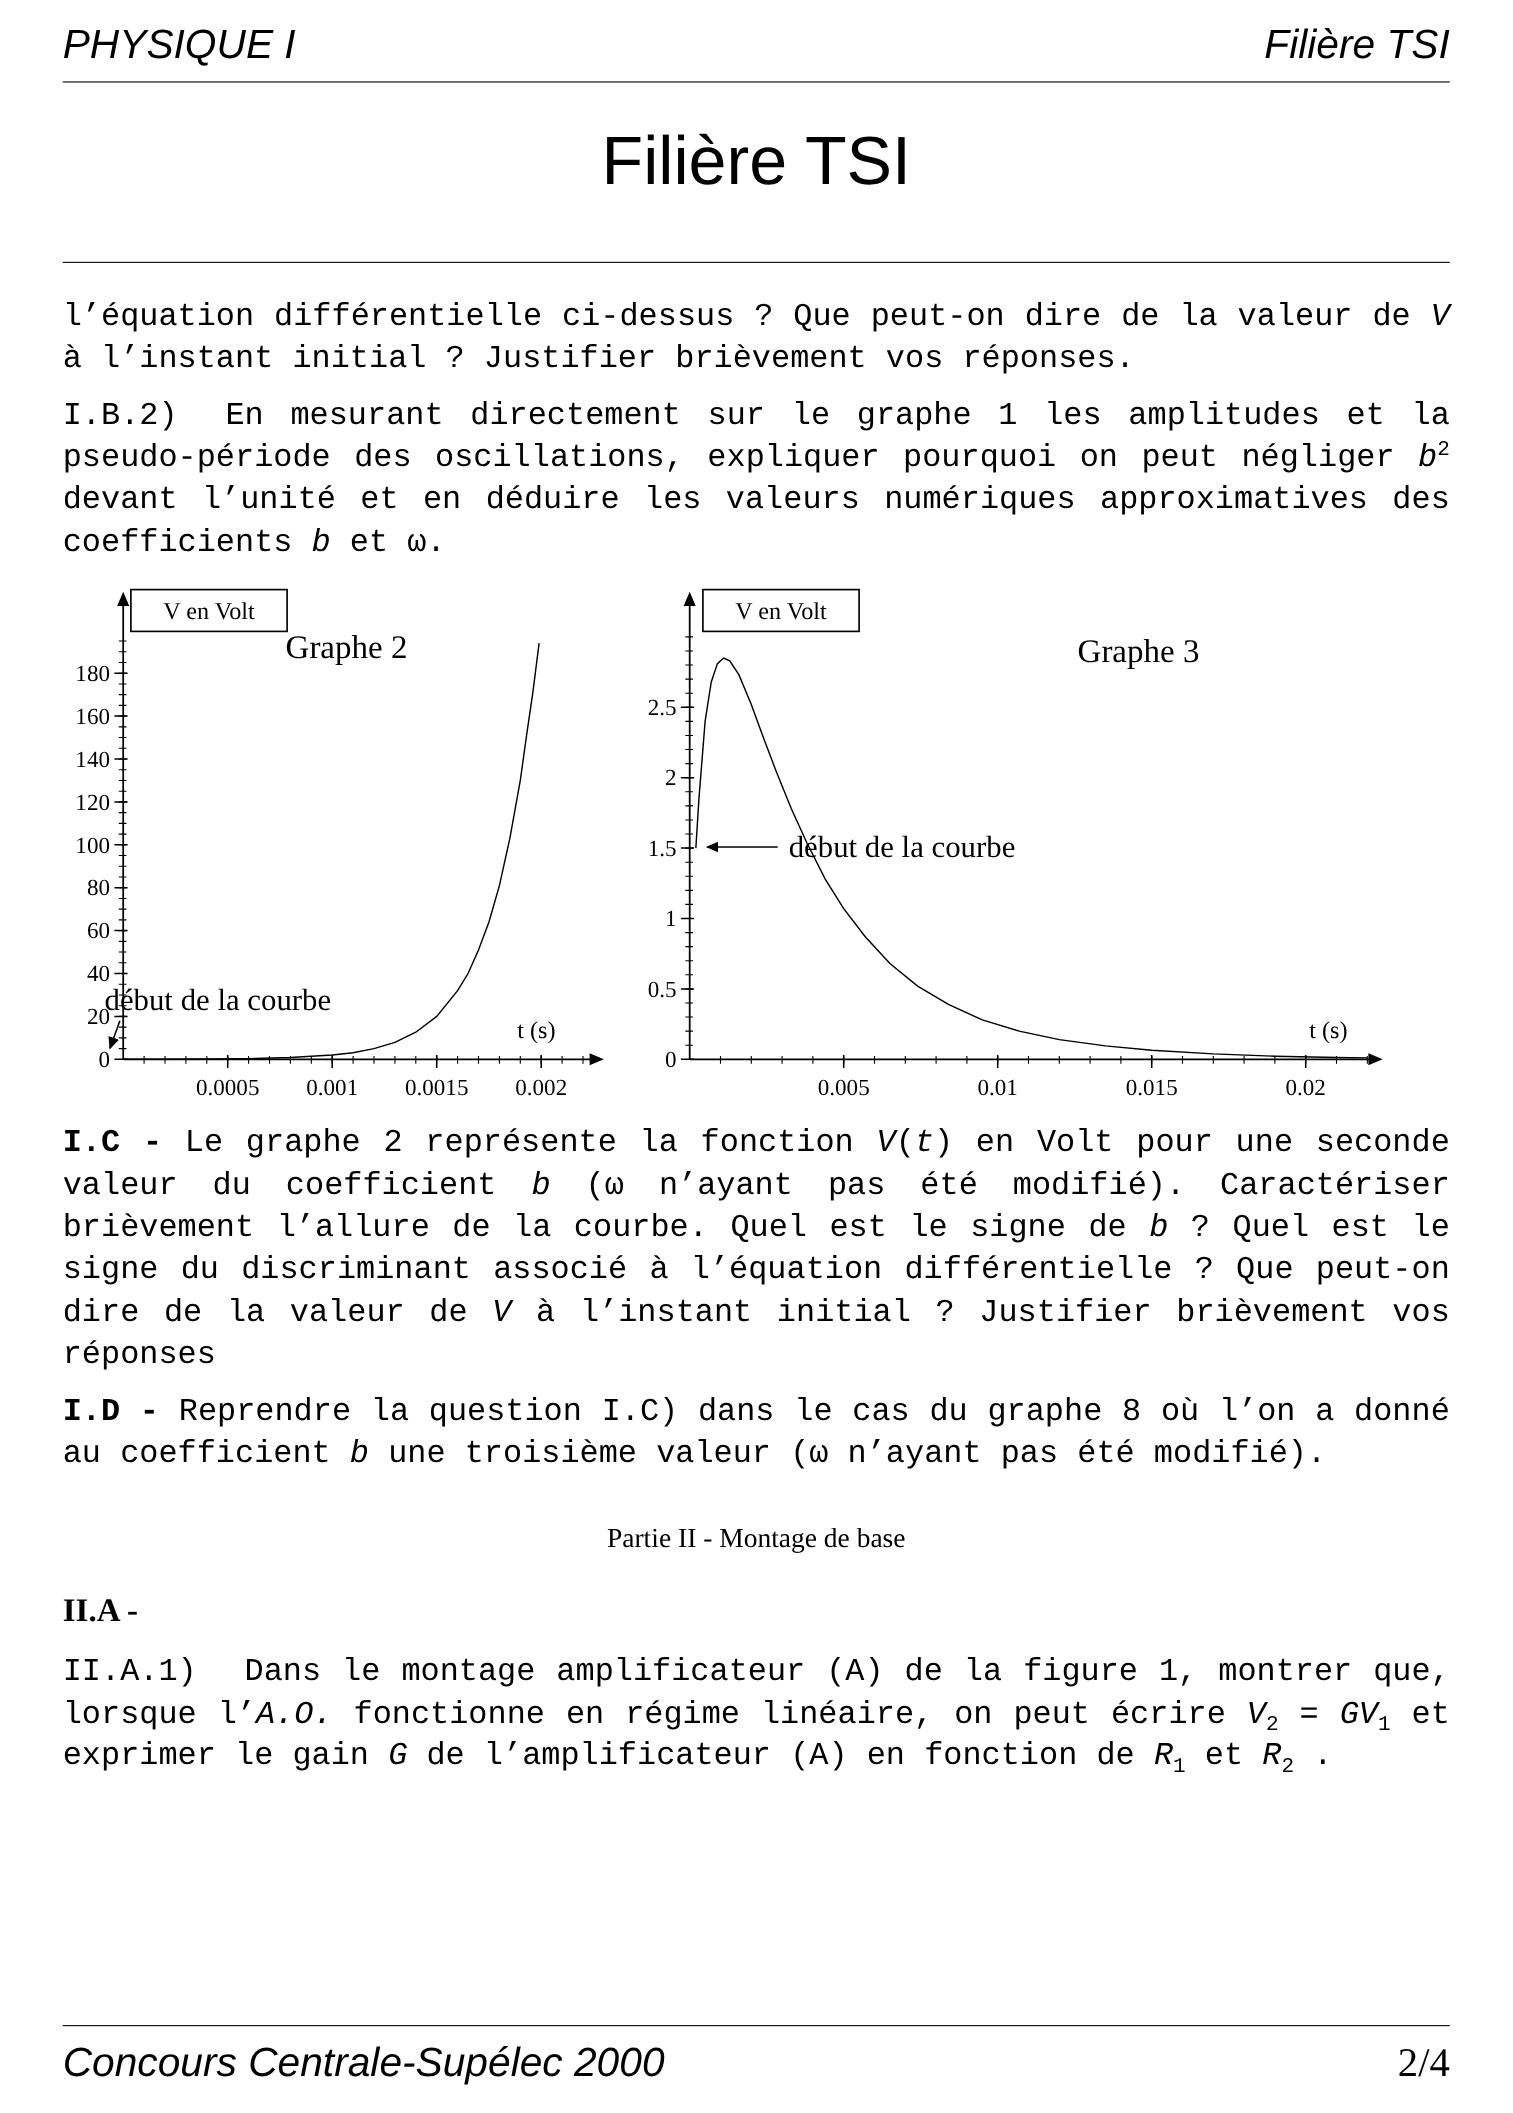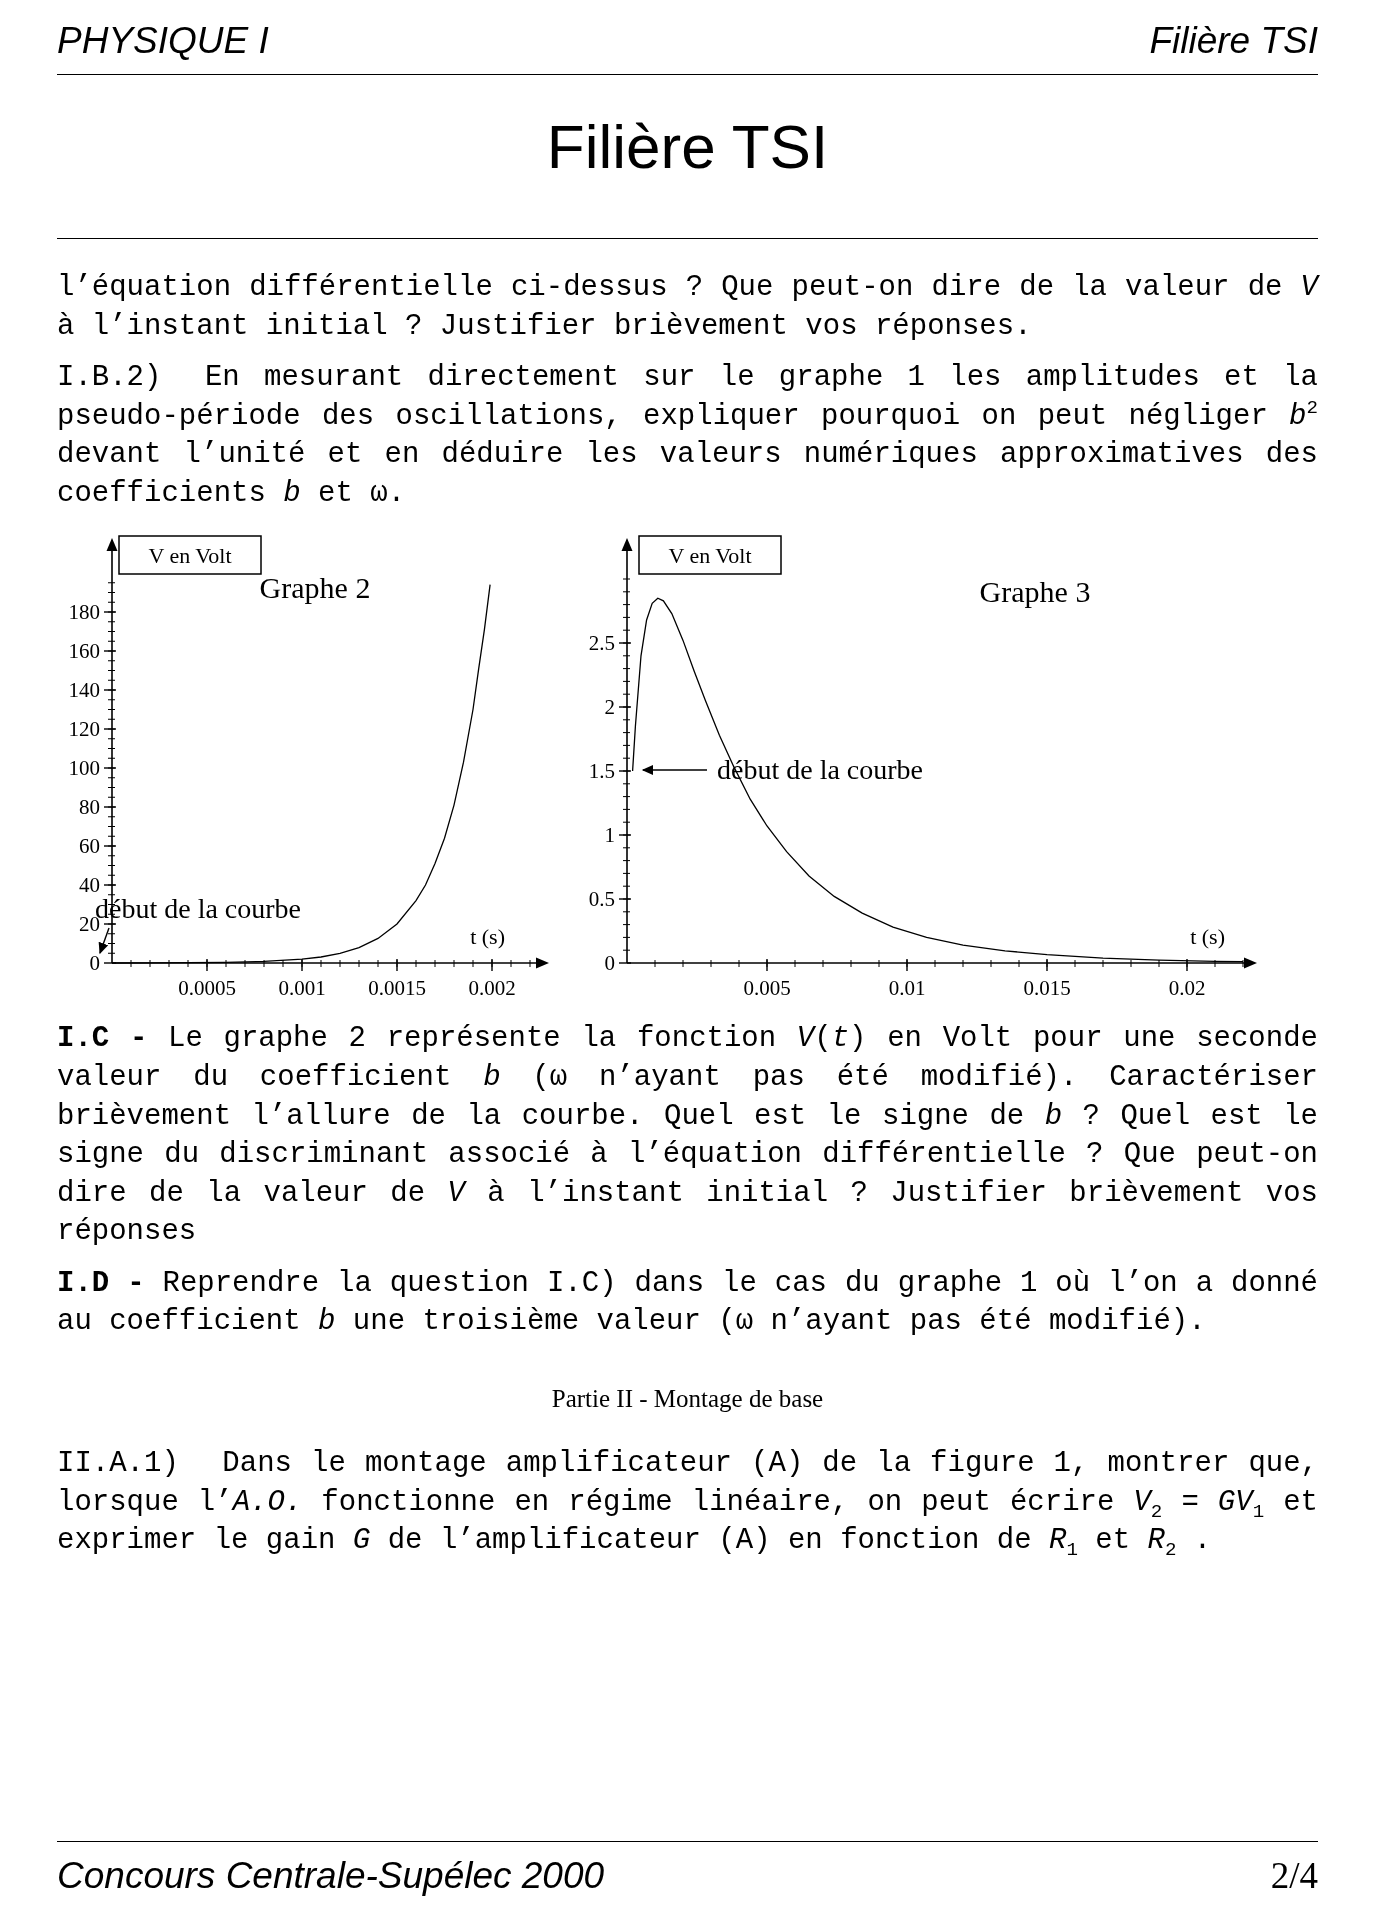--- a/index.html
+++ b/index.html
@@ -237,24 +237,25 @@
           <rect x="74" y="10" width="142" height="38" fill="#fff" stroke="#000" stroke-width="1.5"></rect>
           <text x="145" y="37" text-anchor="middle" font-size="22">V en Volt</text>
           <text x="470" y="76" text-anchor="middle" font-size="30">Graphe 3</text>
           <text x="660" y="418" text-anchor="end" font-size="22">t (s)</text>
           <text x="152" y="253" text-anchor="start" font-size="28">début de la courbe</text>
           <line x1="142" y1="244" x2="78" y2="244" stroke="#000" stroke-width="1.4" marker-end="url(#arr1)"></line>
         </svg>
     </div>
 
     <p class="para"><span style="font-weight: bold;">I.C - </span><span>Le graphe 2 représente la fonction </span><span style="font-style: italic;">V</span><span>(</span><span style="font-style: italic;">t</span><span>) en Volt pour une seconde valeur du coefficient </span><span style="font-style: italic;">b</span><span> (ω n’ayant pas été modifié). Caractériser brièvement l’allure de la courbe. Quel est le signe de </span><span style="font-style: italic;">b</span><span> ? Quel est le signe du discriminant associé à l’équation différentielle ? Que peut-on dire de la valeur de </span><span style="font-style: italic;">V</span><span> à l’instant initial ? Justifier brièvement vos réponses</span></p>
-    <p class="para"><span style="font-weight: bold; margin-top: 18px;">I.D - </span><span>Reprendre la question I.C) dans le cas du graphe 1 où l’on a donné au coefficient </span><span style="font-style: italic;">b</span><span> une troisième valeur (ω n’ayant pas été modifié).</span></p>
+    <p class="para"><span style="font-weight: bold; margin-top: 18px;">I.D - </span><span>Reprendre la question I.C) dans le cas du graphe 8 où l’on a donné au coefficient </span><span style="font-style: italic;">b</span><span> une troisième valeur (ω n’ayant pas été modifié).</span></p>
 
     <h2 class="part-title">Partie II - Montage de base</h2>
 
+    <p class="subsection-label">II.A -</p>
     <p class="para"><span>II.A.1)</span><span>  </span><span>Dans le montage amplificateur (A) de la figure 1, montrer que, lorsque l’</span><span style="font-style: italic;">A.O.</span><span> fonctionne en régime linéaire, on peut écrire </span><span style="font-style: italic;">V</span><sub>2</sub><span> = </span><span style="font-style: italic;">GV</span><sub>1</sub><span> et exprimer le gain </span><span style="font-style: italic;">G</span><span> de l’amplificateur (A) en fonction de </span><span style="font-style: italic;">R</span><sub>1</sub><span> et </span><span style="font-style: italic;">R</span><sub>2</sub><span> .</span></p>
 
   </div>
 
   <div class="footer">
     <span class="footer-left">Concours Centrale-Supélec 2000</span>
     <span class="footer-right">2/4</span>
   </div>
 
 </div>

